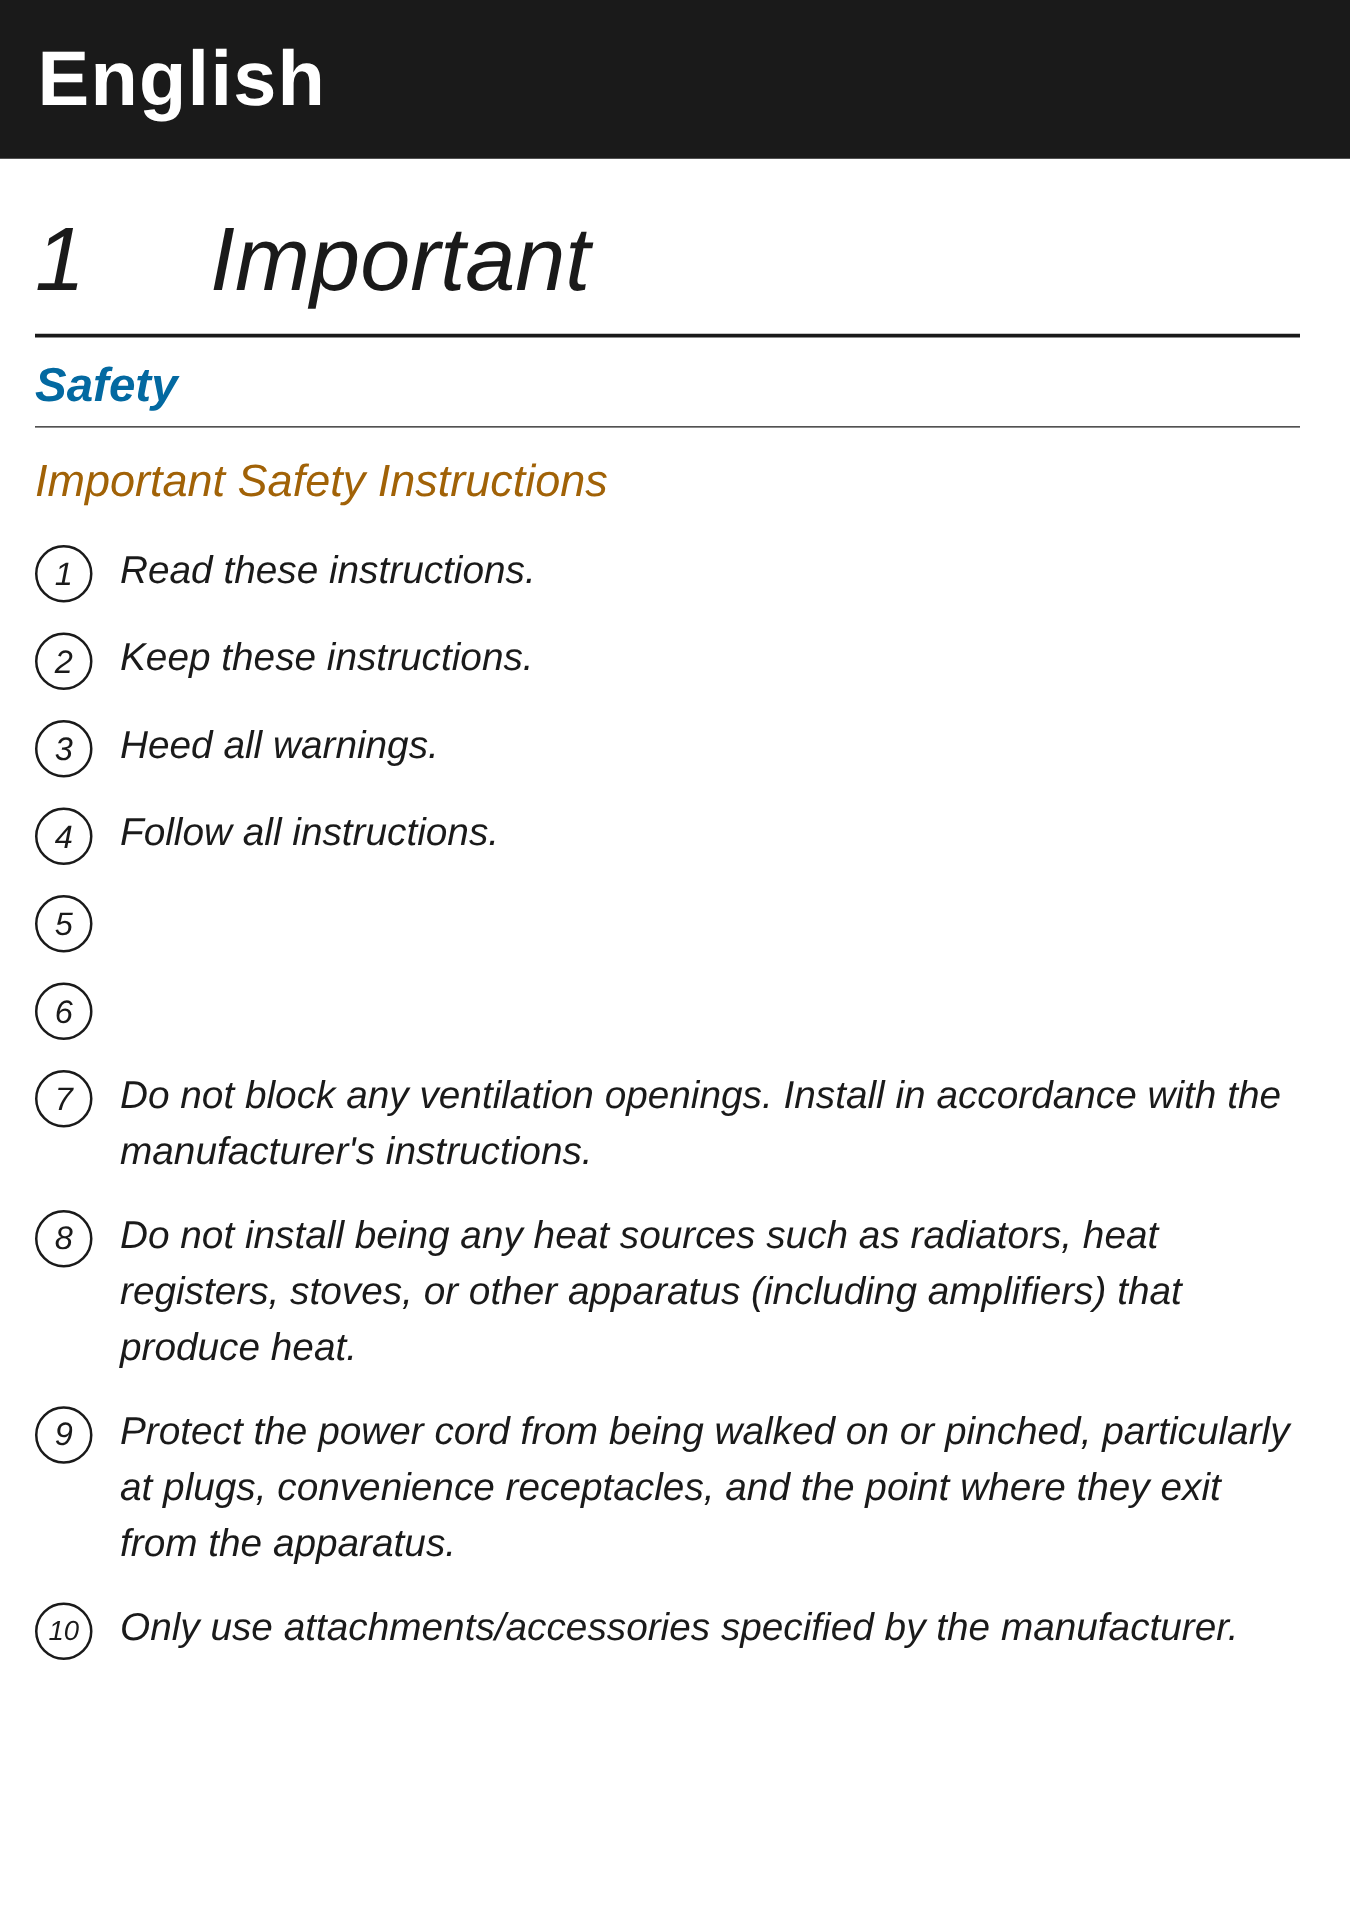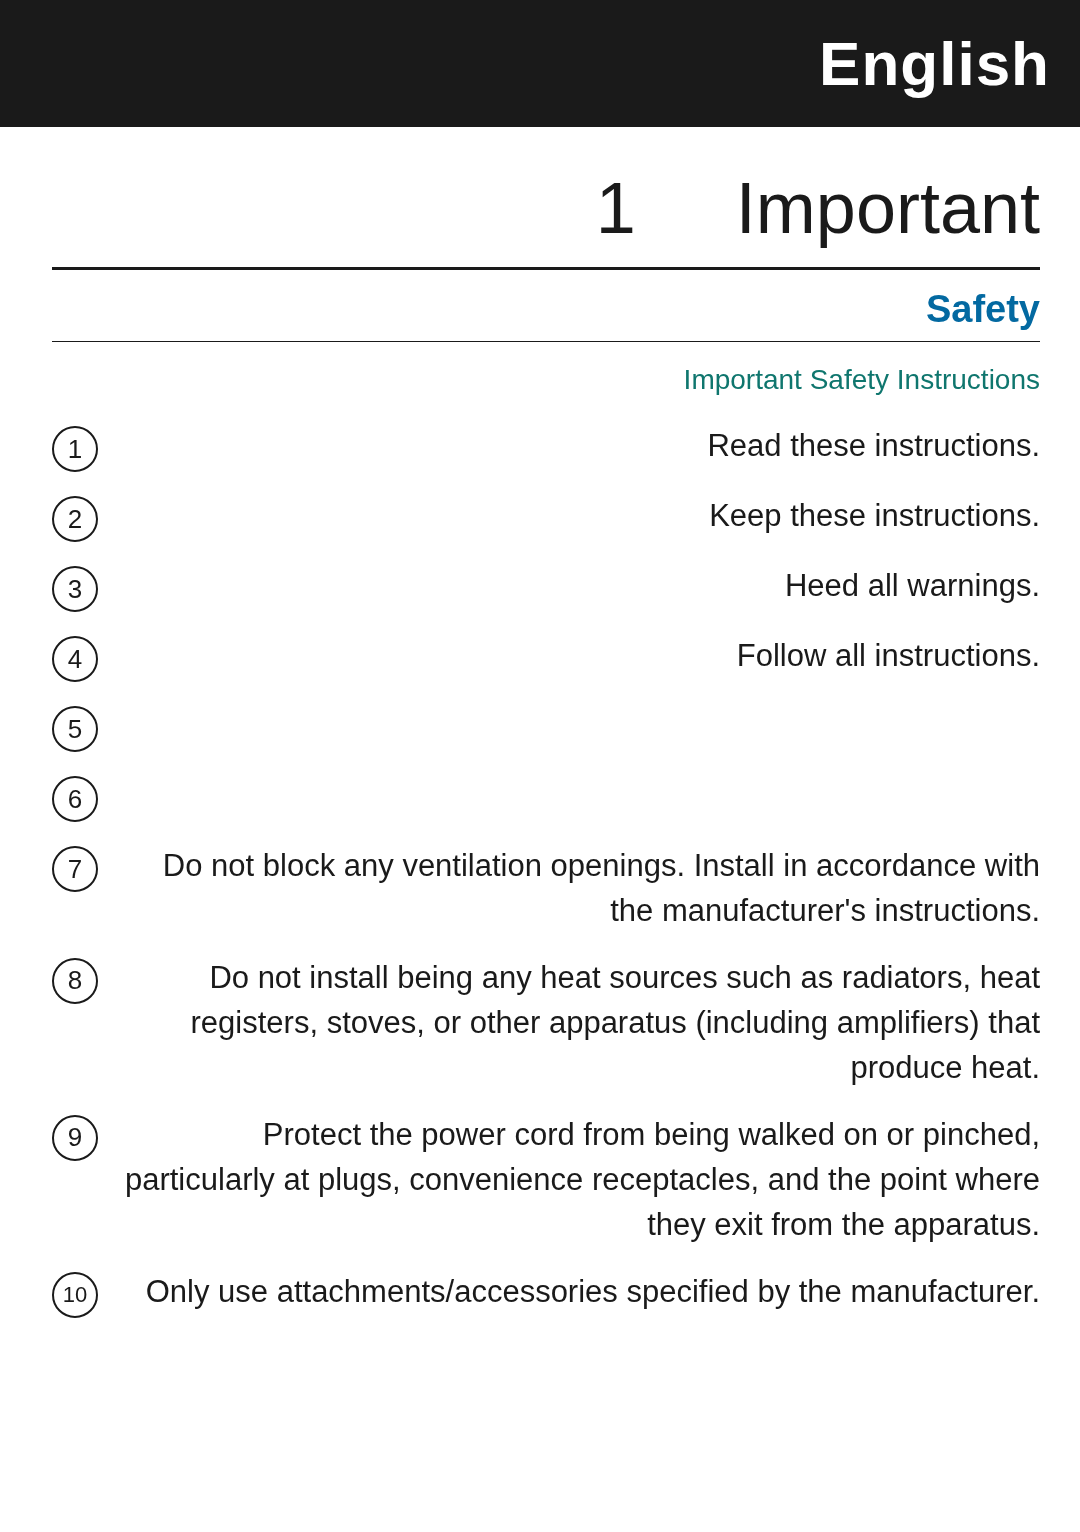--- a/index.html
+++ b/index.html
@@ -1,19 +1,18 @@
 <!DOCTYPE html>
 <html><head>
   <meta charset="utf-8">
   <style>
     * {
       margin: 0;
       padding: 0;
       box-sizing: border-box;
-      text-align: right;
     }
 
     body {
       width: 1080px;
       min-height: 1532px;
       background: #ffffff;
       font-family: Arial, Helvetica, sans-serif;
       color: #1a1a1a;
     }
 
@@ -24,21 +23,22 @@
     }
 
     .header-bar h1 {
       color: #ffffff;
       font-size: 62px;
       font-weight: 700;
       letter-spacing: 1px;
     }
 
     .main-content {
-      padding: 30px 40px 40px 52px;
+      padding: 30px 40px 40px 28px;
+      font-style: italic;
     }
 
     .section-title {
       font-size: 72px;
       font-weight: 400;
       color: #1a1a1a;
       margin-bottom: 18px;
       margin-top: 10px;
     }
 
@@ -55,23 +55,23 @@
     }
 
     .subsection-title {
       font-size: 38px;
       font-weight: 700;
       color: #0369a1;
       margin-bottom: 10px;
     }
 
     .instructions-subtitle {
-      font-size: 28px;
+      font-size: 36px;
       font-weight: 400;
-      color: #0f766e;
+      color: #a16207;
       margin-bottom: 28px;
     }
 
     .instruction-list {
       list-style: none;
       padding: 0;
     }
 
     .instruction-item {
       display: flex;

